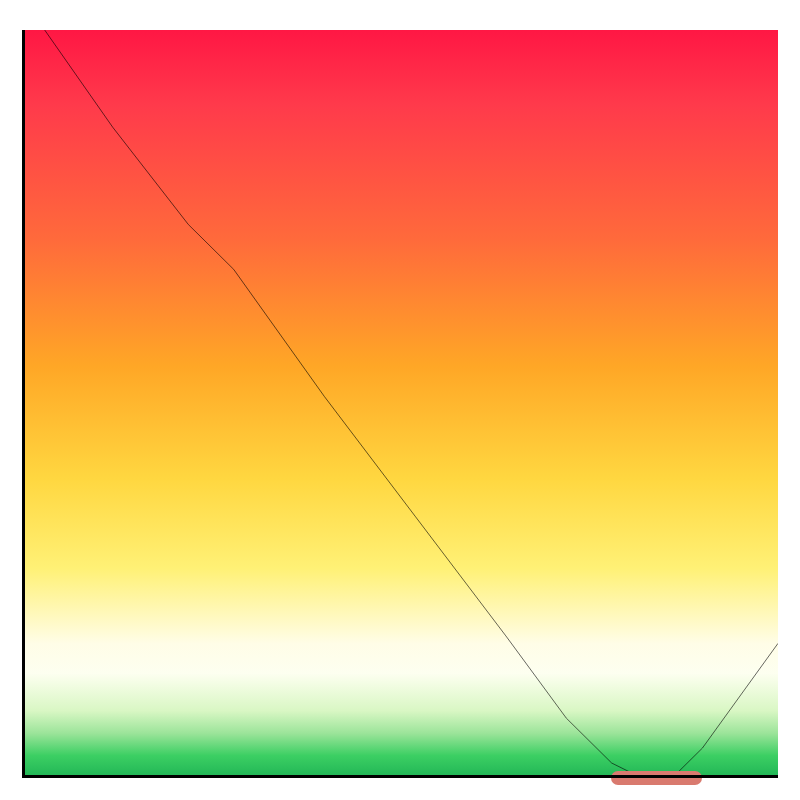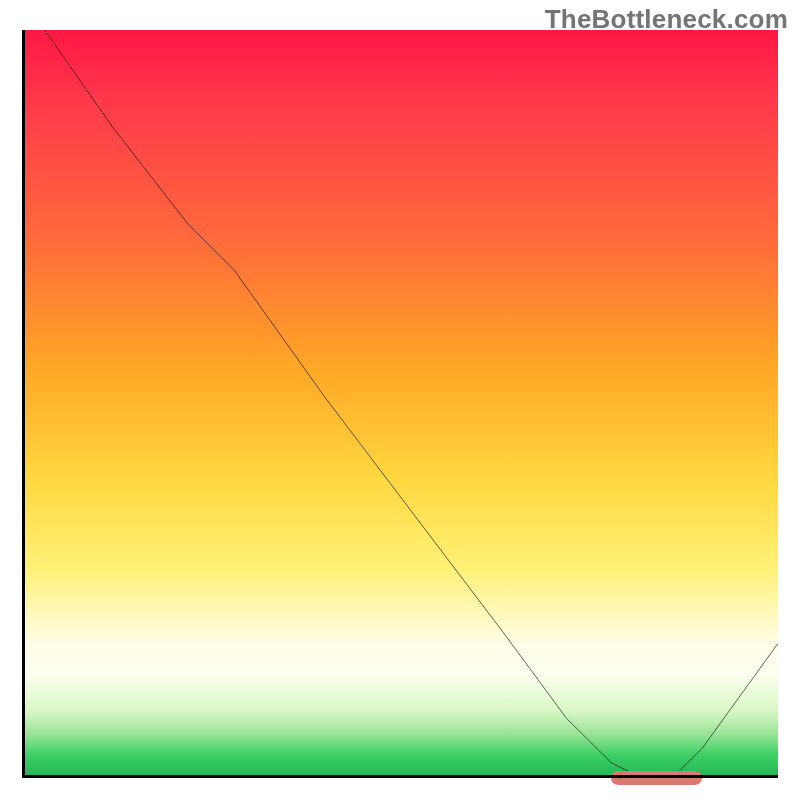--- a/index.html
+++ b/index.html
@@ -74,21 +74,20 @@
     width: 3px;
     height: 748px;
     background: #000;
   }
 </style>
 </head>
 <body>
 
 <div class="frame">
 
-  <div class="watermark">TheBottleneck.com</div>
 
   <div class="plot">
 
     <svg viewBox="0 0 100 100" preserveAspectRatio="none" width="756" height="748">
 
       <polyline points="3,0 12,13 22,26 28,32 40,49 52,65 64,81 72,92 78,98 82,100 86,100 90,96 100,82" fill="none" stroke="#000" stroke-width="0.6" vector-effect="non-scaling-stroke"></polyline>
     </svg>
 
     <div class="quality-bar" style="left:589px; width:91px; bottom:-7px;"></div>
   </div>

